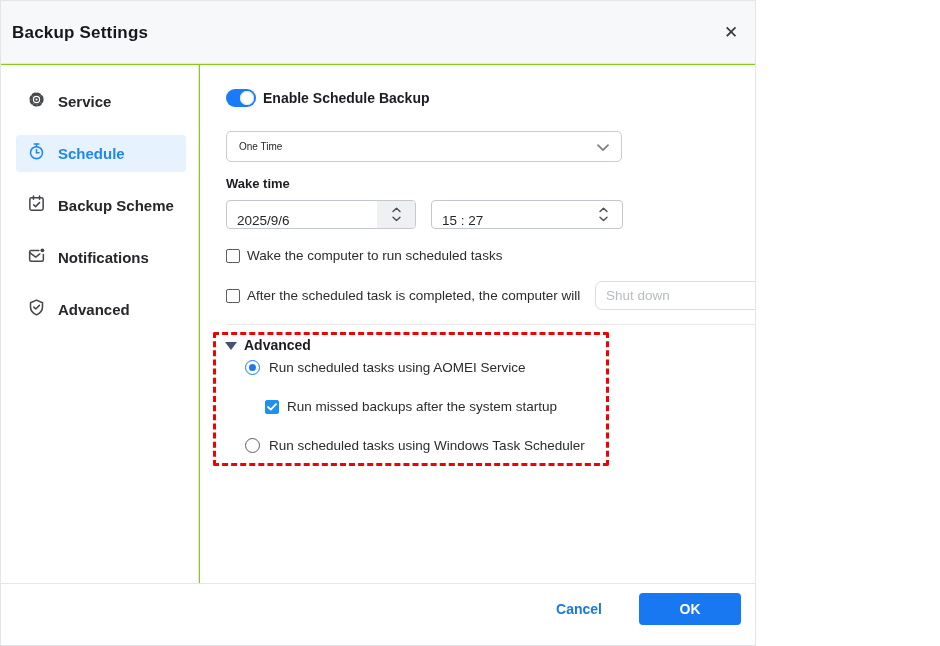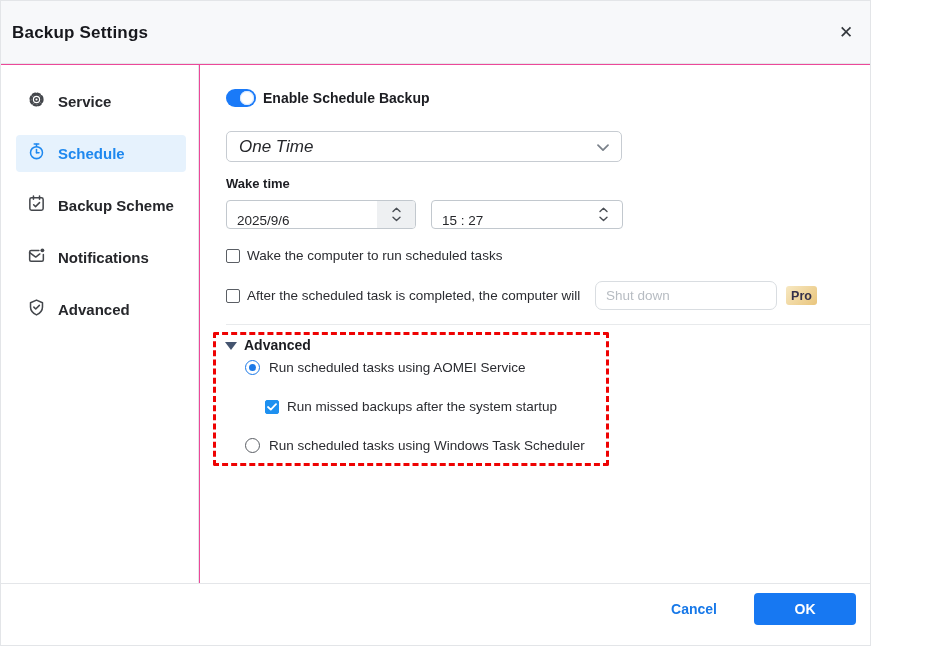--- a/index.html
+++ b/index.html
@@ -1,20 +1,20 @@
 <!DOCTYPE html>
 <html><head>
 <meta charset="utf-8">
 <style>
   * { margin:0; padding:0; box-sizing:border-box; }
   html,body { background:#fff; }
   body { font-family:"Liberation Sans", sans-serif; color:#26272b; }
 
   .window {
-    position:relative; width:871px; height:646px; background:#ec4899;
+    position:relative; width:756px; height:646px; background:#84cc16;
     border:1px solid #e3e5e8; overflow:hidden;
   }
 
   
   .header {
     position:absolute; left:0; top:0; right:0; height:63px;
     background:#f7f8fa; border-bottom:1px solid #e4e6e9;
   }
   .header .title {
     position:absolute; left:11px; top:22px;
@@ -53,21 +53,21 @@
     position:absolute; right:2px; top:2px; width:14px; height:14px;
     border-radius:50%; background:#fff; box-shadow:inset 0 0 0 1px #d8e9ff;
   }
   .toggle-label { position:absolute; left:63px; top:25px; font-size:14px; font-weight:700; color:#1c1d22; }
 
   .select-box {
     position:absolute; left:26px; top:66px; width:396px; height:31px;
     border:1px solid #c7ccd2; border-radius:5px; background:#fff;
     display:flex; align-items:center; padding:0 12px; cursor:pointer;
   }
-  .select-box .val { font-size:17px; color:#26272b; flex:1;font-style:italic; }
+  .select-box .val { font-size:10px; color:#26272b; flex:1; }
 
   .field-label { position:absolute; left:26px; top:111px; font-size:13px; font-weight:700; color:#1c1d22; }
 
   .spin-field {
     position:absolute; top:135px; height:29px; border:1px solid #c2c8ce;
     border-radius:4px; background:#fff; display:flex; align-items:flex-end; overflow:hidden;
   }
   .spin-field .val { font-size:13.5px; color:#26272b; padding-left:10px; flex:1; }
   .spin-zone {
     width:38px; align-self:stretch; display:flex; flex-direction:column;

